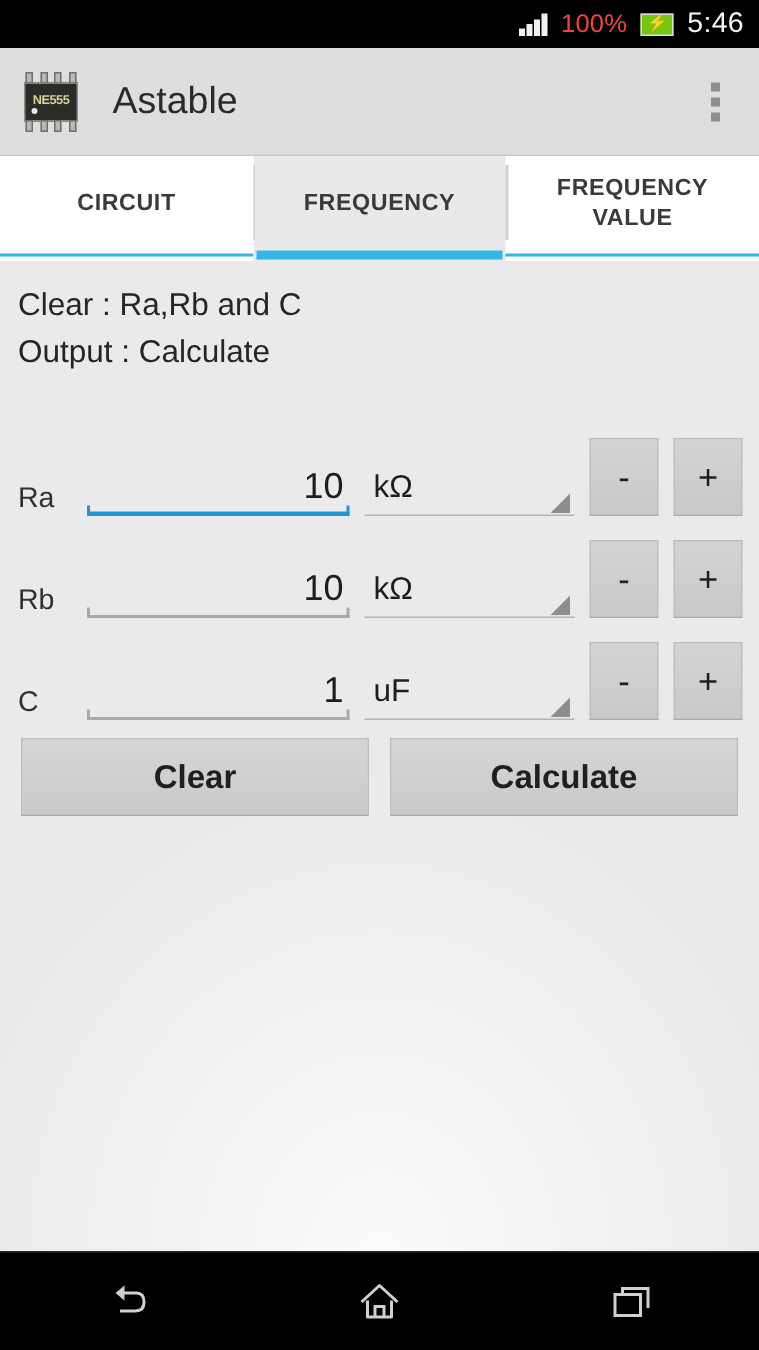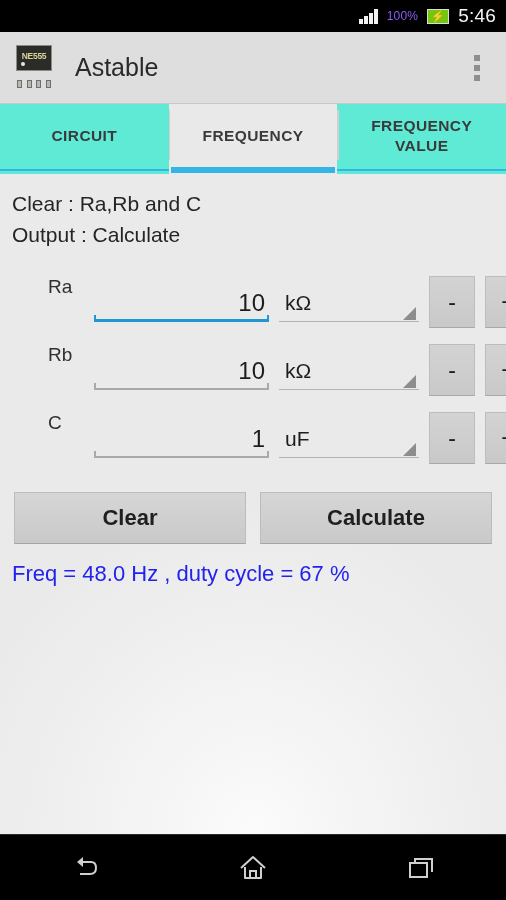--- a/index.html
+++ b/index.html
@@ -45,22 +45,22 @@
     display: block;
     width: 3.5px;
     background: #f2f2f2;
   }
   .signal-bars i:nth-child(1) { height: 5px; }
   .signal-bars i:nth-child(2) { height: 8px; }
   .signal-bars i:nth-child(3) { height: 11px; }
   .signal-bars i:nth-child(4) { height: 15px; }
 
   .battery-pct {
-    color: #8b5cf6;
-    font-size: 12px;
+    color: #ef4444;
+    font-size: 17px;
     letter-spacing: 0.2px;
   }
 
   .battery-icon {
     position: relative;
     width: 22px;
     height: 15px;
     background: #76c510;
     border: 1.5px solid #dcdcdc;
     display: flex;
@@ -93,21 +93,21 @@
 
   .app-icon {
     position: relative;
     width: 46px;
     height: 46px;
     flex: 0 0 auto;
   }
   .chip-body {
     position: absolute;
     left: 5px;
-    top: 0;
+    top: 10px;
     width: 36px;
     height: 26px;
     background: #2b2b28;
     border: 1px solid #8b8b85;
     display: flex;
     align-items: center;
     justify-content: center;
   }
   .chip-body .chip-label {
     color: #d8d49a;
@@ -163,21 +163,21 @@
   .overflow-menu span {
     display: block;
     width: 6px;
     height: 6px;
     background: #8e8e8e;
   }
 
   
   .tab-bar {
     height: 70px;
-    background: #5eead4;
+    background: #ffffff;
     display: flex;
     position: relative;
     flex: 0 0 auto;
   }
   .tab {
     flex: 1 1 0;
     display: flex;
     align-items: center;
     justify-content: center;
     text-align: center;
@@ -232,24 +232,23 @@
   }
   .io-lines div {
     font-size: 21px;
     color: #252525;
     line-height: 31px;
   }
 
   
   .row {
     display: flex;
-    align-items: flex-start;
+    align-items: flex-end;
     height: 68px;
     padding: 0 14px 0 12px;
-    margin-left: 36px;
   }
 
   .row-label {
     width: 46px;
     flex: 0 0 auto;
     font-size: 19px;
     color: #303030;
   }
 
   .value-field {
@@ -490,21 +489,20 @@
       </div>
       <div class="step-btn">-</div>
       <div class="step-btn">+</div>
     </div>
 
     <div class="action-row">
       <div class="big-btn">Clear</div>
       <div class="big-btn">Calculate</div>
     </div>
 
-    <div class="result-text">Freq = 48.0 Hz , duty cycle = 67 %</div>
   </div>
 
   <div class="nav-bar">
     <div class="nav-btn">
       <svg width="30" height="26" viewBox="0 0 30 26">
         <path d="M8 7 L14 2 L14 12 Z" fill="#d0d0d0"></path>
         <path d="M11 7 L22 7 Q27 7 27 13 Q27 19 21 19 L11 19" fill="none" stroke="#d0d0d0" stroke-width="2"></path>
       </svg>
     </div>
     <div class="nav-btn">

